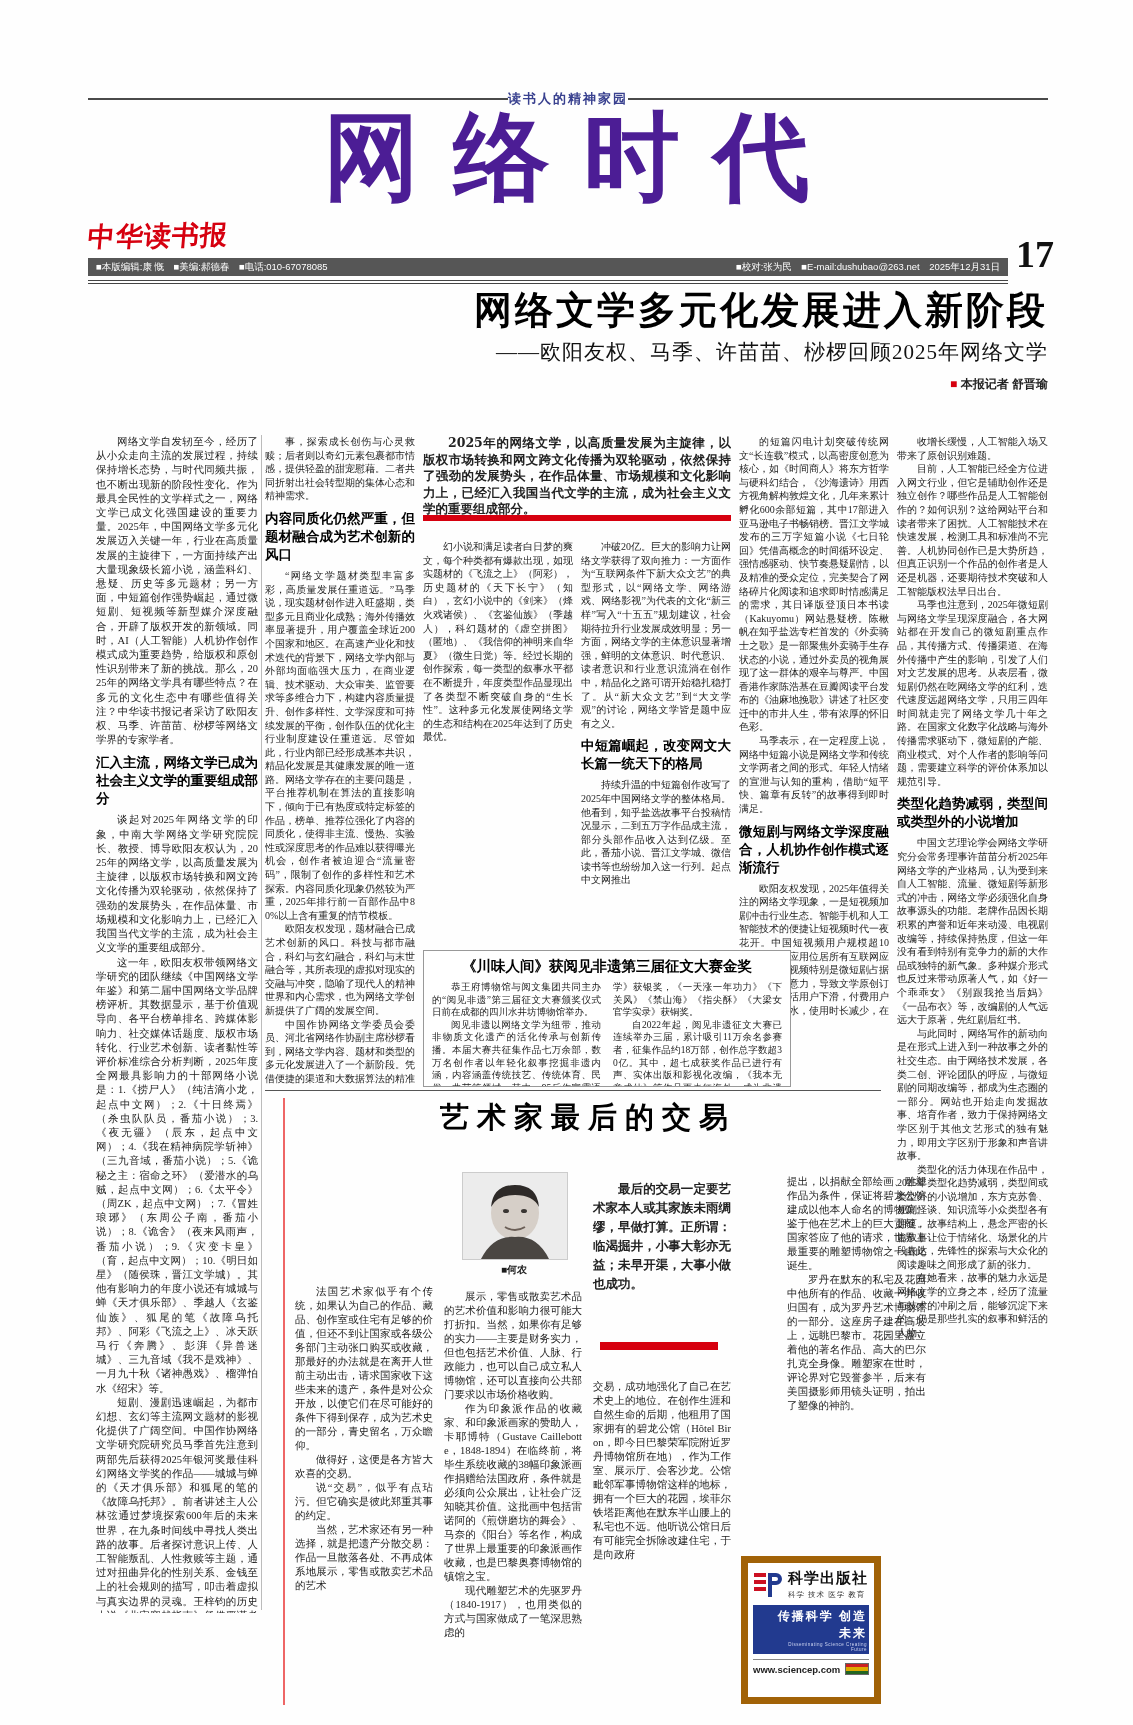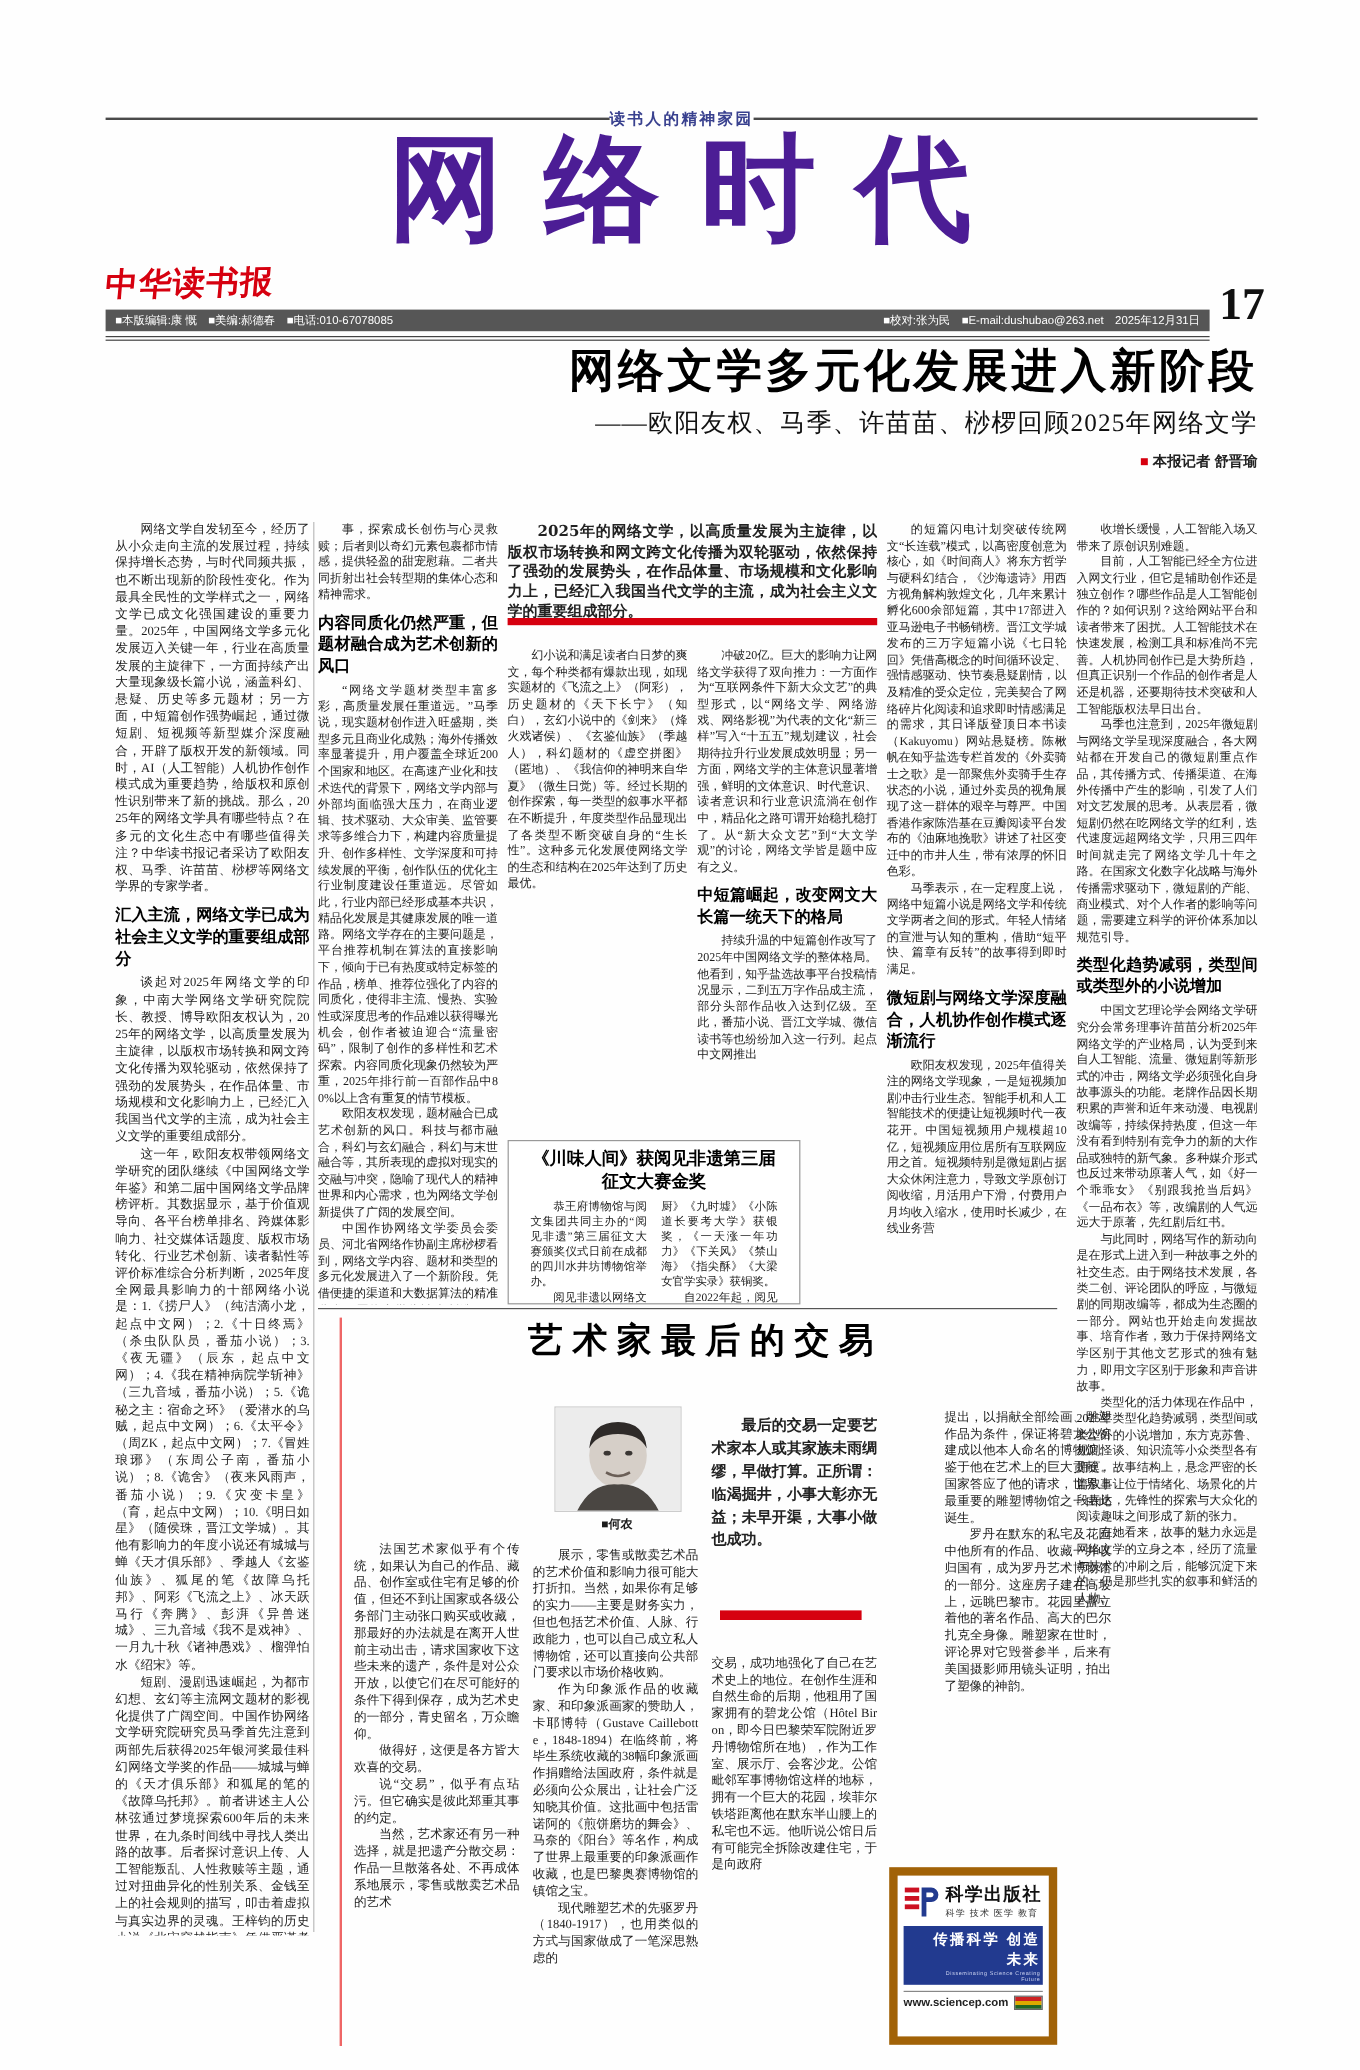--- a/index.html
+++ b/index.html
@@ -37,39 +37,39 @@
   .m2{left:423px;top:540px;width:150px;height:405px;}
   .m3{left:581px;top:540px;width:150px;height:405px;}
   .m4{left:739px;top:435px;width:150px;height:652px;}
   .m5{left:897px;top:435px;width:151px;height:1252px;}
   
   .quote-box{position:absolute;left:423px;top:435px;width:308px;height:100px;overflow:hidden;}
   .quote-box .qtext{font-size:12.5px;line-height:16.5px;font-weight:bold;color:#222;text-align:justify;word-break:break-all;
         font-family:"DejaVu Serif",serif;}
   .quote-redbar{position:absolute;left:423px;top:515px;width:308px;height:6px;background:#d6000f;}
   
-  .award-box{position:absolute;left:423px;top:950px;width:244px;height:137px;border:1px solid #999;
-        box-sizing:border-box;padding:6px 18px;background:#fff;overflow:hidden;}
+  .award-box{position:absolute;left:423px;top:950px;width:368px;height:137px;border:1px solid #999;
+        box-sizing:border-box;padding:6px 8px;background:#fff;overflow:hidden;}
   .award-title{font-size:14.5px;font-weight:bold;text-align:center;line-height:19px;margin:0 0 5px 0;color:#000;}
   .award-body{columns:2;column-gap:12px;font-size:9.5px;line-height:12.6px;text-align:justify;word-break:break-all;}
   .award-body p{margin:0;text-indent:2em;}
   
   .feature-sep{position:absolute;left:265px;top:1090px;width:616px;height:1px;background:#555;}
   .feature-redrule{position:absolute;left:283px;top:1098px;width:2px;height:607px;background:#e66;}
   .feature-title{position:absolute;left:295px;top:1098px;width:586px;text-align:center;
         font-size:29px;font-weight:bold;letter-spacing:8px;color:#000;}
   .f1{left:295px;top:1285px;width:138px;height:420px;}
   .f2{left:444px;top:1175px;width:138px;height:530px;}
   .f3{left:593px;top:1380px;width:138px;height:325px;}
   .f4{left:742px;top:1175px;width:139px;height:375px;margin-left:45px;}
   .photo-wrap{position:absolute;left:462px;top:1172px;width:104px;text-align:center;}
   .photo-wrap svg{display:block;border:1px solid #ccc;}
   .photo-cap{font-size:10px;font-weight:bold;margin-top:3px;font-family:"Liberation Sans",sans-serif;}
   .pullquote{position:absolute;left:593px;top:1180px;width:138px;font-size:12.5px;line-height:19px;
-        font-weight:bold;color:#222;text-align:justify;word-break:break-all;font-family:Liberation Mono, monospace;}
+        font-weight:bold;color:#222;text-align:justify;word-break:break-all;font-family:Liberation Serif, serif;}
   .pull-redbar{position:absolute;left:600px;top:1342px;width:118px;height:8px;background:#d6000f;}
   
   .ad-box{position:absolute;left:741px;top:1556px;width:140px;height:148px;border:7px solid #a16207;
         box-sizing:border-box;background:#fff;padding:6px 5px;display:flex;flex-direction:column;gap:5px;
         font-family:"Liberation Sans",sans-serif;}
   .ad-top{display:flex;align-items:center;gap:5px;}
   .ad-logo{width:30px;height:30px;flex:0 0 30px;}
   .ad-pub{font-family:"DejaVu Serif",serif;font-weight:bold;font-size:15px;color:#111;letter-spacing:1px;white-space:nowrap;}
   .ad-fields{font-size:7.5px;color:#333;letter-spacing:1px;margin-top:2px;}
   .ad-banner{background:#223a8f;color:#fff;text-align:right;padding:3px 2px 2px 20px;}

